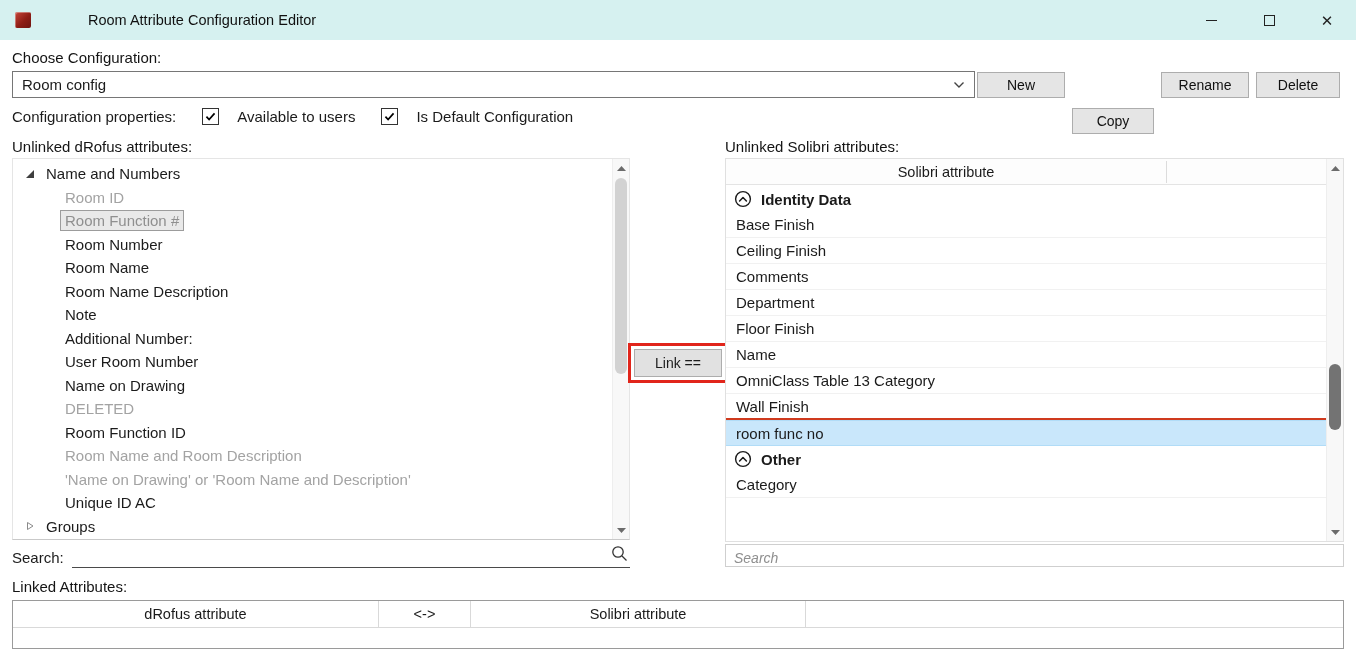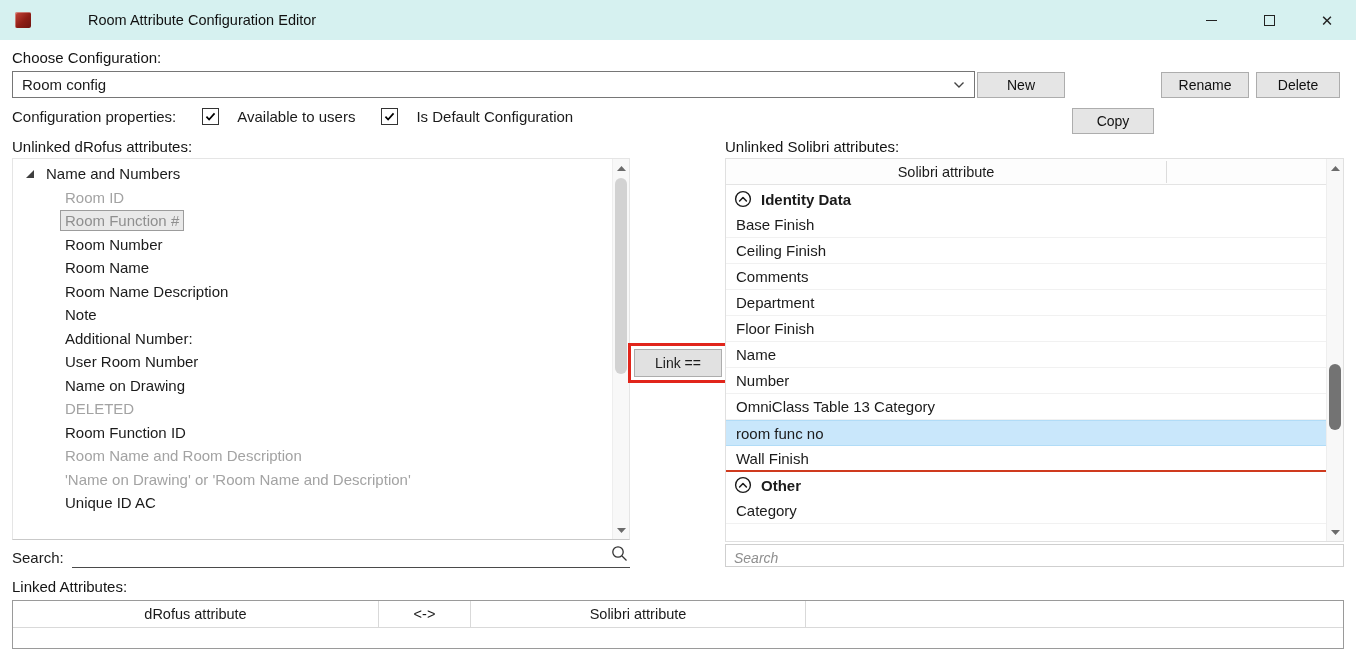--- a/index.html
+++ b/index.html
@@ -270,20 +270,28 @@
       </div>
       <div class="tree-row lvl1">
         <span class="tree-label muted">Room Name and Room Description</span>
       </div>
       <div class="tree-row lvl1">
         <span class="tree-label muted">'Name on Drawing' or 'Room Name and Description'</span>
       </div>
       <div class="tree-row lvl1">
         <span class="tree-label">Unique ID AC</span>
       </div>
+      <div class="tree-row lvl0">
+        <span class="expander">
+          <svg width="10" height="10" viewBox="0 0 10 10">
+            <path d="M2.5 1.5l5.5 3.5-5.5 3.5z" fill="#fff" stroke="#8a8a8a" stroke-width="1"></path>
+          </svg>
+        </span>
+        <span class="tree-label">Groups</span>
+      </div>
     </div>
   <div class="vscroll">
     <div class="scroll-arrow up">
       <svg width="9" height="5" viewBox="0 0 9 5">
           <path d="M0 5l4.5-5L9 5z" fill="#6b6b6b"></path>
         </svg>
     </div>
     <div class="scroll-thumb left-thumb"></div>
     <div class="scroll-arrow down">
       <svg width="9" height="5" viewBox="0 0 9 5">
@@ -336,30 +344,27 @@
       <div class="srow sitem">
         <span>Department</span>
       </div>
       <div class="srow sitem">
         <span>Floor Finish</span>
       </div>
       <div class="srow sitem">
         <span>Name</span>
       </div>
       <div class="srow sitem">
-        <span>Number</span>
-      </div>
-      <div class="srow sitem">
         <span>OmniClass Table 13 Category</span>
+      </div>
+      <div class="srow sitem sred">
+        <span>Wall Finish</span>
       </div>
       <div class="srow sitem ssel">
         <span>room func no</span>
-      </div>
-      <div class="srow sitem sred">
-        <span>Wall Finish</span>
       </div>
       <div class="srow sgroup">
         <span class="gicon">
           <svg width="18" height="18" viewBox="0 0 18 18">
             <circle cx="9" cy="9" r="7.4" fill="none" stroke="#1b1b1b" stroke-width="1.4"></circle>
             <path d="M5.6 11L9 7.5 12.4 11" fill="none" stroke="#1b1b1b" stroke-width="1.5" stroke-linecap="round" stroke-linejoin="round"></path>
           </svg>
         </span>
         <span class="glabel">Other</span>
       </div>

